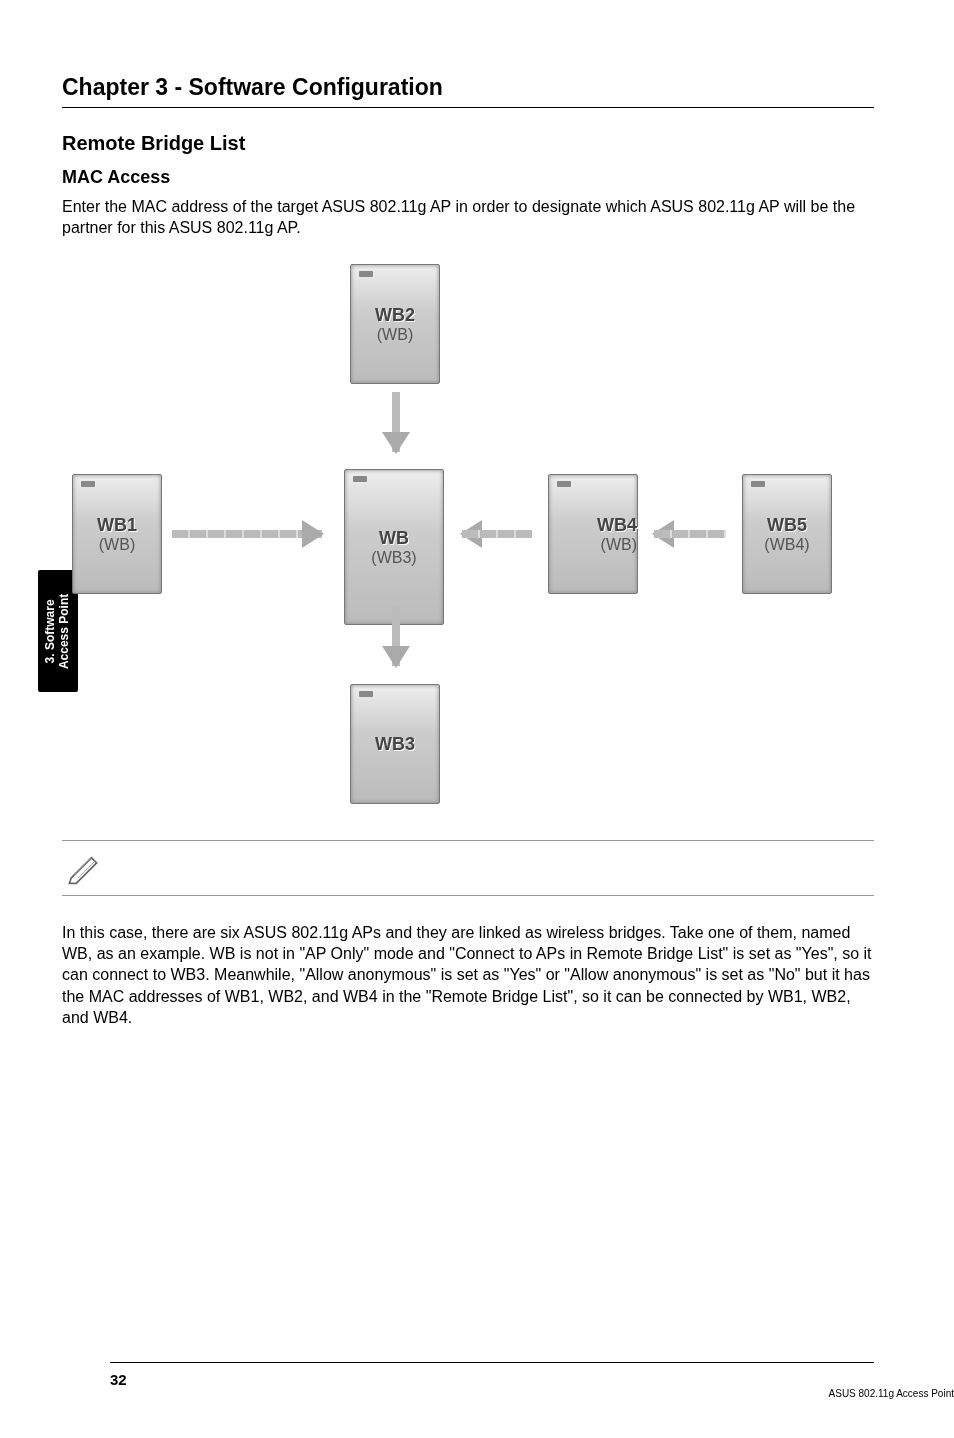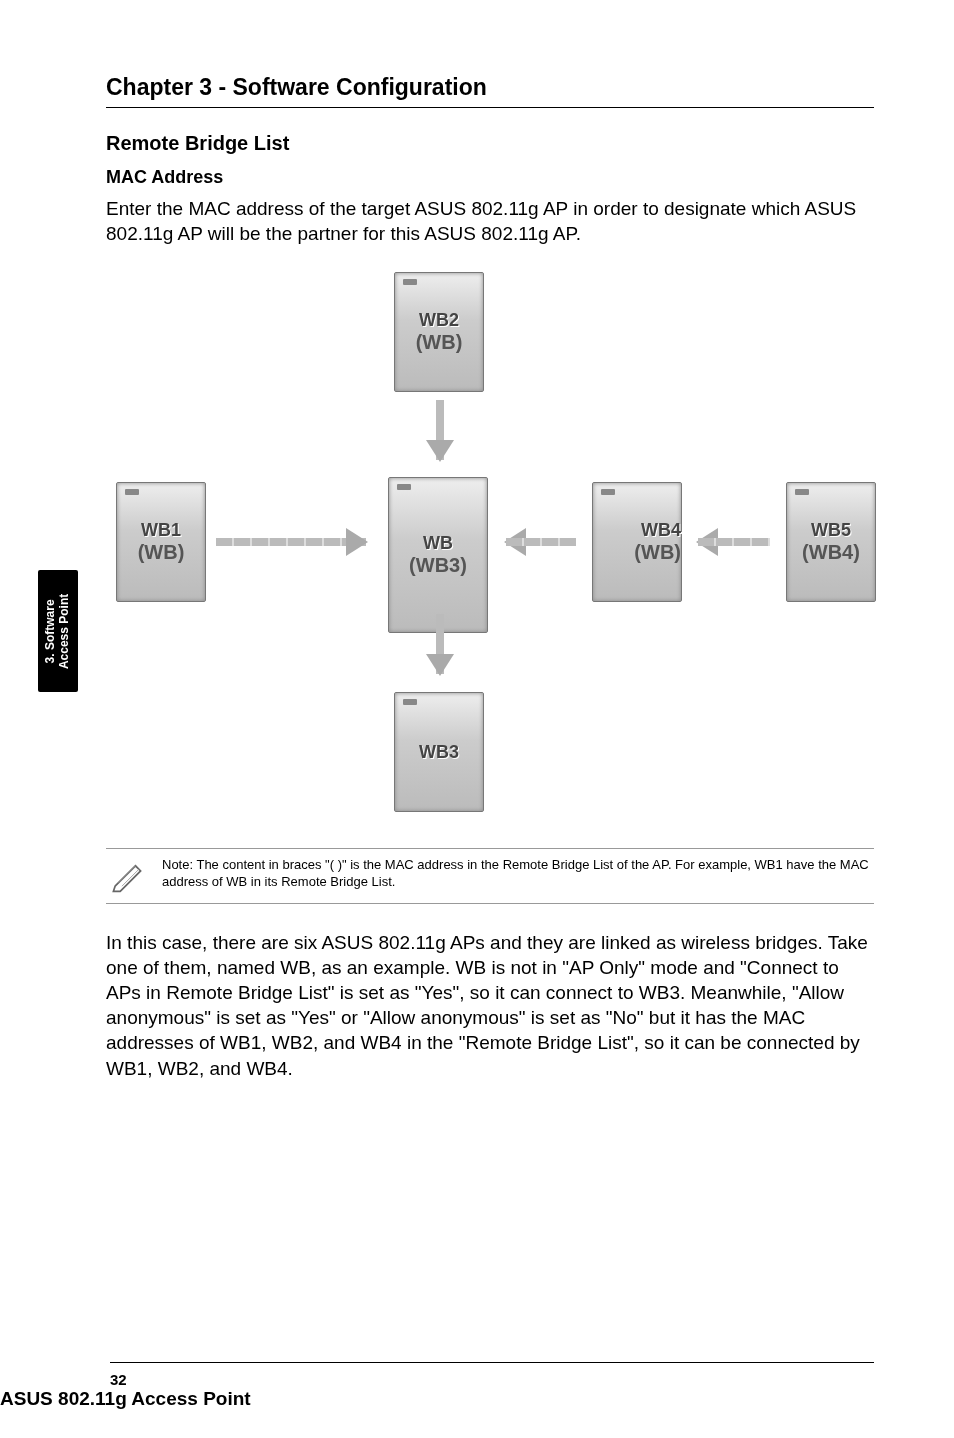--- a/index.html
+++ b/index.html
@@ -5,21 +5,21 @@
   * { margin: 0; padding: 0; box-sizing: border-box; }
   body {
     font-family: Arial, Helvetica, sans-serif;
     width: 954px;
     height: 1438px;
     background: #fff;
     position: relative;
     color: #000;
   }
   .page {
-    padding: 74px 80px 0 106px;
+    padding: 74px 80px 0 62px;
   }
   .chapter-title {
     font-size: 23px;
     font-weight: bold;
     margin-bottom: 6px;
   }
   hr.rule {
     border: none;
     border-top: 1.5px solid #000;
     margin-bottom: 24px;
@@ -28,21 +28,21 @@
     font-size: 20px;
     font-weight: bold;
     margin-bottom: 12px;
   }
   .h2 {
     font-size: 18px;
     font-weight: bold;
     margin-bottom: 8px;
   }
   .p {
-    font-size: 19px;
+    font-size: 16px;
     line-height: 1.32;
     margin-bottom: 14px;
   }
   .diagram {
     width: 100%;
     height: 560px;
     margin: 26px 0 16px 0;
     position: relative;
   }
   .node {
@@ -62,23 +62,22 @@
     width: 90px;
     height: 120px;
   }
   .node .label {
     font-weight: bold;
     font-size: 18px;
     color: #444;
     text-shadow: 1px 1px 0 #fff;
   }
   .node .sub {
-    font-size: 20px;
+    font-size: 16px;
     color: #555;
-    font-weight: bold;
   }
   .node .tiny {
     position: absolute;
     top: 6px;
     left: 8px;
     width: 14px;
     height: 6px;
     background: #888;
     border-radius: 1px;
   }
@@ -188,41 +187,41 @@
   .footer-row {
     display: flex;
     justify-content: space-between;
     font-size: 15px;
     font-weight: bold;
   }
   .footer-center {
     position: absolute;
     left: 0;
     right: 0;
-    text-align: left;
-    font-size: 19px;
-    font-weight: bold;
+    text-align: right;
+    font-size: 10px;
+    font-weight: normal;
   }
 </style>
 </head>
 <body>
 
 <div class="side-tab">
   <div class="rot">
     <span>3. Software</span><br>
     <span>Access Point</span>
   </div>
 </div>
 
 <div class="page">
   <div class="chapter-title">Chapter 3 - Software Configuration</div>
   <hr class="rule">
 
   <div class="h1">Remote Bridge List</div>
-  <div class="h2">MAC Address</div>
+  <div class="h2">MAC Access</div>
   <div class="p">Enter the MAC address of the target ASUS 802.11g AP in order to designate which ASUS 802.11g AP will be the partner for this ASUS 802.11g AP.</div>
 
   <div class="diagram">
 
     <div class="node small" style="left:288px; top:0;">
       <div class="tiny"></div>
       <span class="label">WB2</span>
       <span class="sub">(WB)</span>
     </div>
 
@@ -273,21 +272,20 @@
       <div class="shaft"></div>
     </div>
   </div>
 
   <div class="note-block">
     <svg class="note-icon" viewBox="0 0 40 40">
       <polygon points="6,32 30,8 36,14 12,38 4,38" fill="none" stroke="#666" stroke-width="2"></polygon>
       <line x1="10" y1="28" x2="30" y2="8" stroke="#999" stroke-width="1"></line>
       <line x1="14" y1="32" x2="34" y2="12" stroke="#999" stroke-width="1"></line>
     </svg>
-    <div class="note-text">Note: The content in braces "( )" is the MAC address in the Remote Bridge List of the AP. For example, WB1 have the MAC address of WB in its Remote Bridge List.</div>
   </div>
 
   <div class="p">In this case, there are six ASUS 802.11g APs and they are linked as wireless bridges. Take one of them, named WB, as an example. WB is not in "AP Only" mode and "Connect to APs in Remote Bridge List" is set as "Yes", so it can connect to WB3. Meanwhile, "Allow anonymous" is set as "Yes" or "Allow anonymous" is set as "No" but it has the MAC addresses of WB1, WB2, and WB4 in the "Remote Bridge List", so it can be connected by WB1, WB2, and WB4.</div>
 </div>
 
 <div class="footer">
   <hr>
   <div class="footer-row">
     <span>32</span>
     <span></span>

